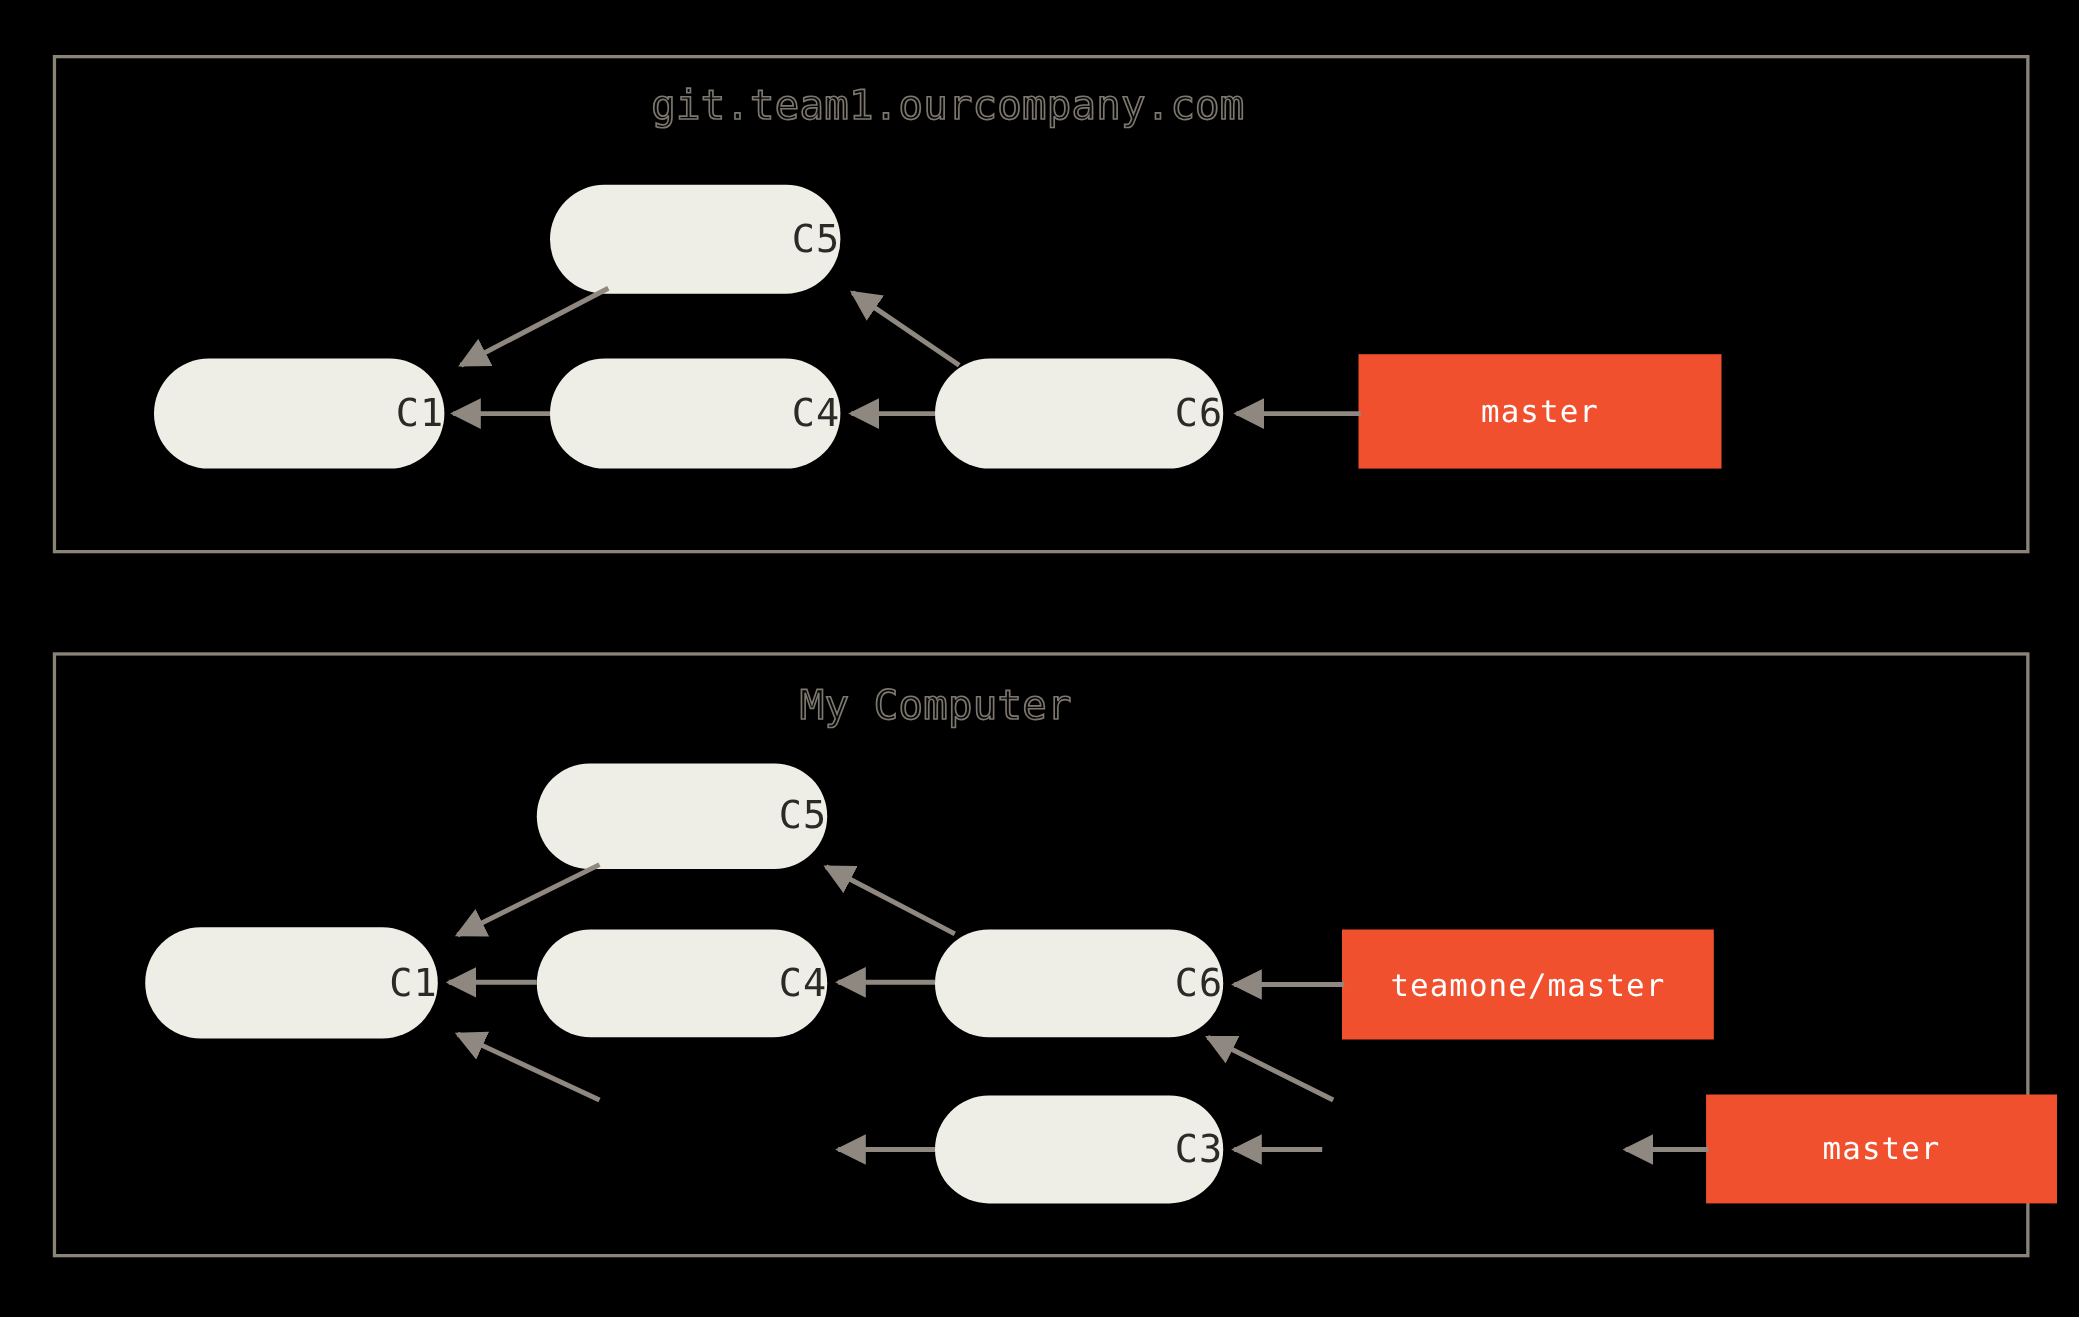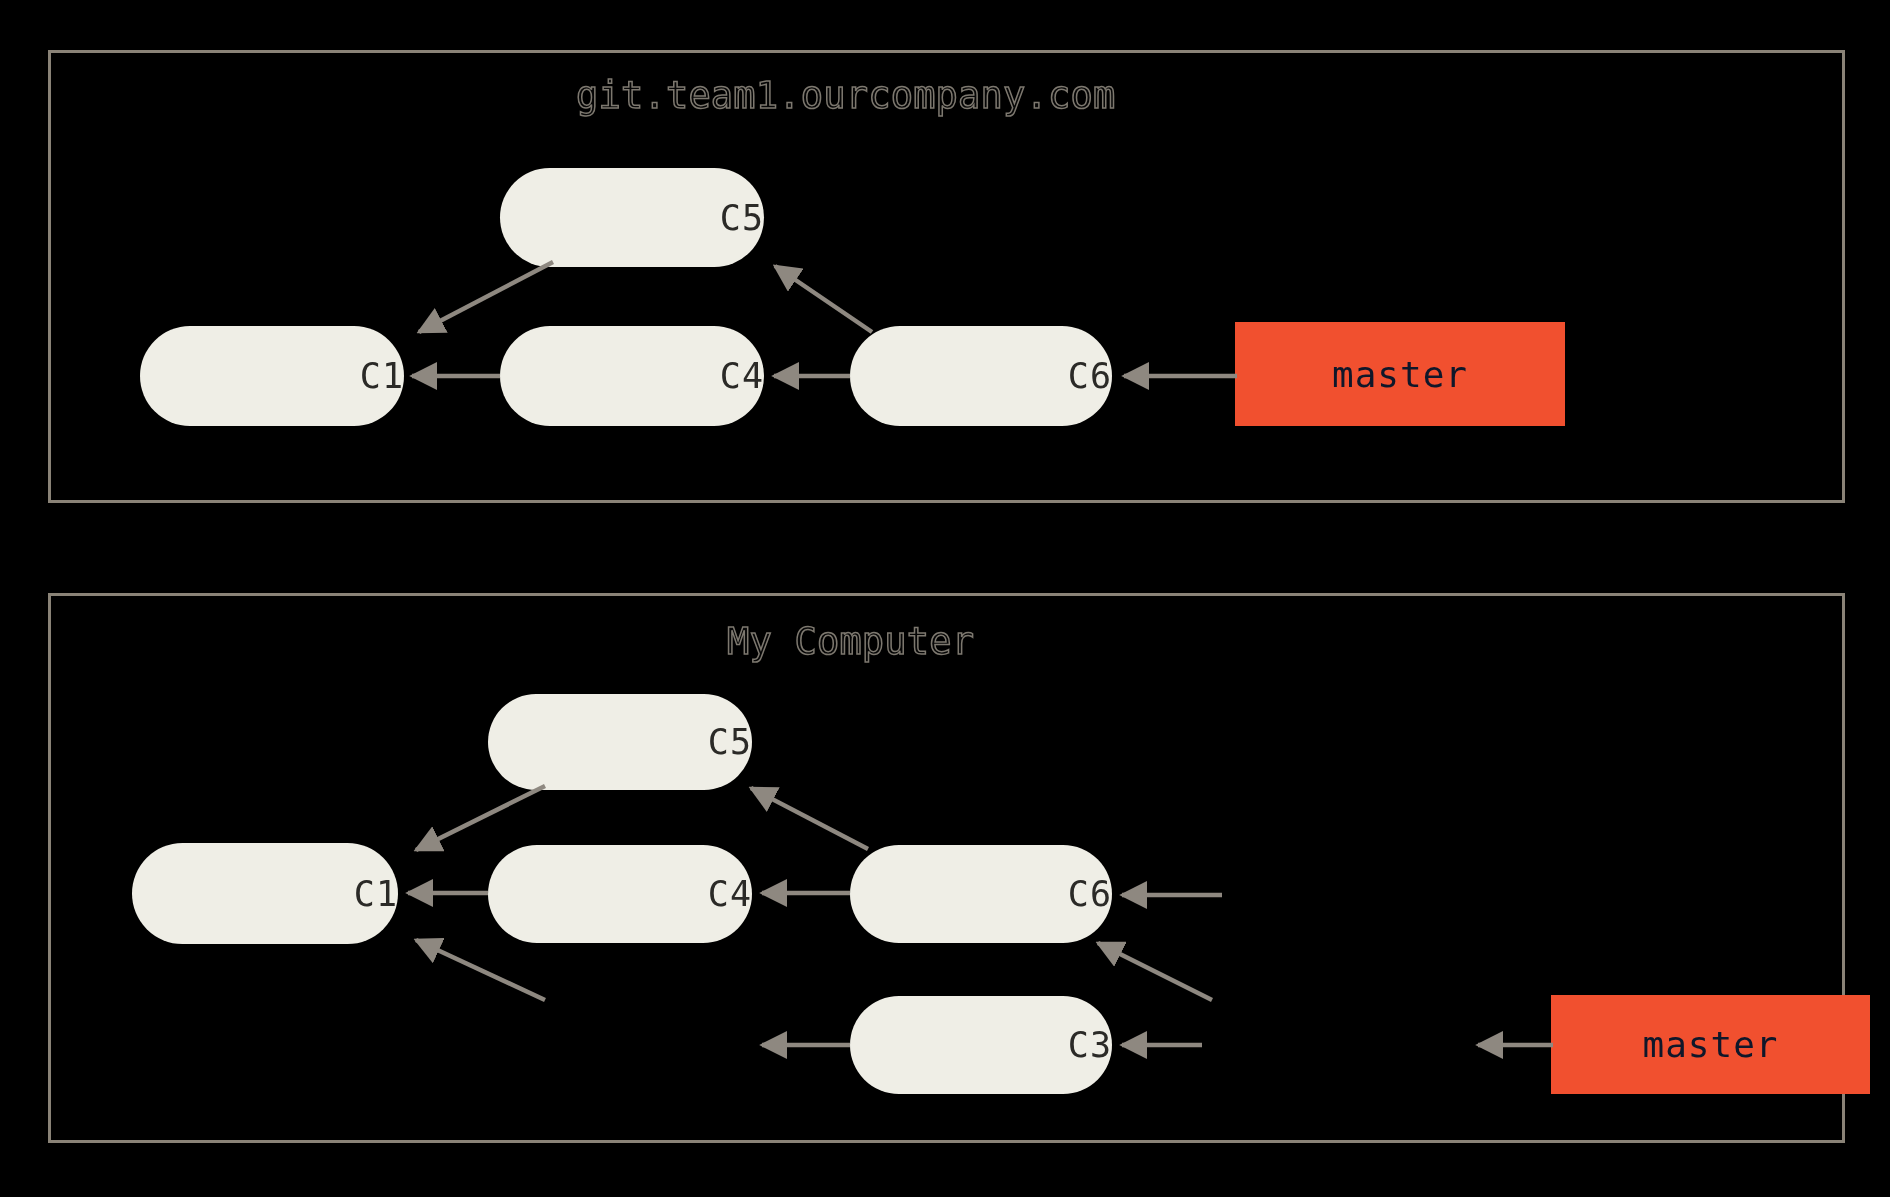--- a/index.html
+++ b/index.html
@@ -19,31 +19,31 @@
     display:flex;align-items:center;justify-content:flex-end;
   }
   .node span{
     font-size:35px;color:#2B2A27;letter-spacing:1px;
   }
   .branch{
     position:absolute;z-index:2;background:#F1502F;
     display:flex;align-items:center;justify-content:center;
   }
   .branch span{
-    font-size:36px;color:#0f172a;letter-spacing:1px;
+    font-size:28px;color:#ffffff;letter-spacing:1px;
   }
   #edges{position:absolute;left:0;top:0;z-index:3;pointer-events:none;}
 </style>
 </head>
 <body>
 
 <div id="stage">
 
   <div class="panel" style="left:48px;top:50px;width:1791px;height:447px;"></div>
-  <div class="panel-title" style="left:576px;top:76px;">git.team1.ourcompany.com</div>
+  <div class="panel-title" style="left:592px;top:76px;">git.team1.ourcompany.com</div>
 
   <div class="node" style="left:500px;top:168px;width:264px;height:99px;">
     <span>C5</span>
   </div>
   <div class="node" style="left:140px;top:326px;width:264px;height:100px;">
     <span>C1</span>
   </div>
   <div class="node" style="left:500px;top:326px;width:264px;height:100px;">
     <span>C4</span>
   </div>
@@ -61,20 +61,23 @@
     <span>C5</span>
   </div>
   <div class="node" style="left:132px;top:843px;width:266px;height:101px;">
     <span>C1</span>
   </div>
   <div class="node" style="left:488px;top:845px;width:264px;height:98px;">
     <span>C4</span>
   </div>
   <div class="node" style="left:850px;top:845px;width:262px;height:98px;">
     <span>C6</span>
+  </div>
+  <div class="branch" style="left:1220px;top:845px;width:338px;height:100px;">
+    <span>teamone/master</span>
   </div>
   <div class="node" style="left:850px;top:996px;width:262px;height:98px;">
     <span>C3</span>
   </div>
   <div class="branch" style="left:1551px;top:995px;width:319px;height:99px;">
     <span>master</span>
   </div>
 
   <svg id="edges" width="1890" height="1197" viewBox="0 0 1890 1197">
     <defs>

